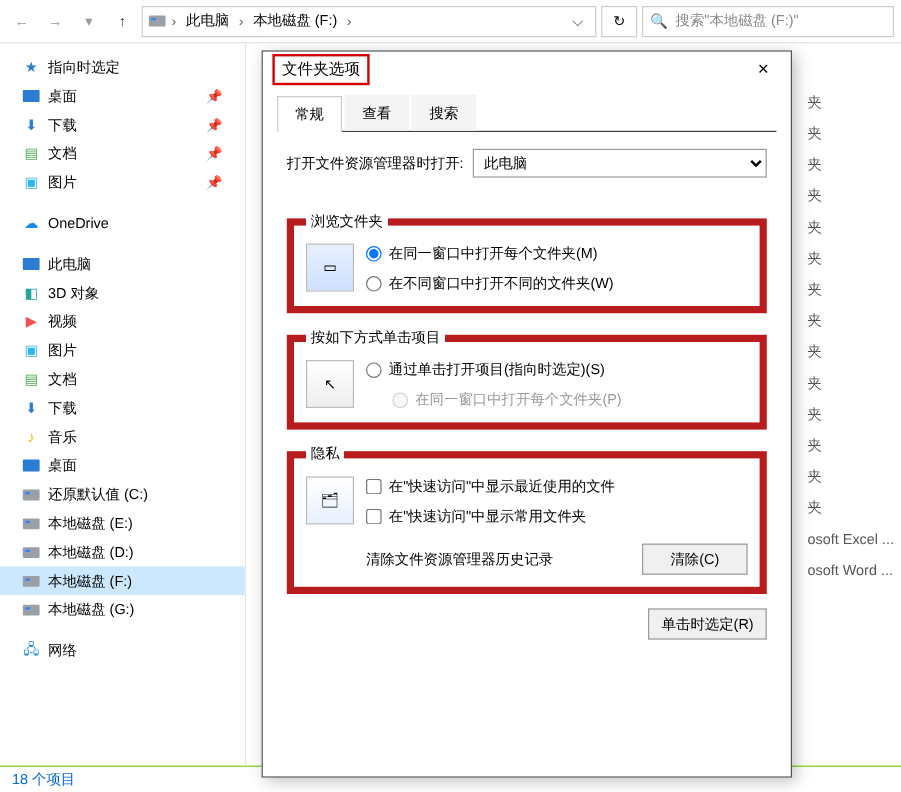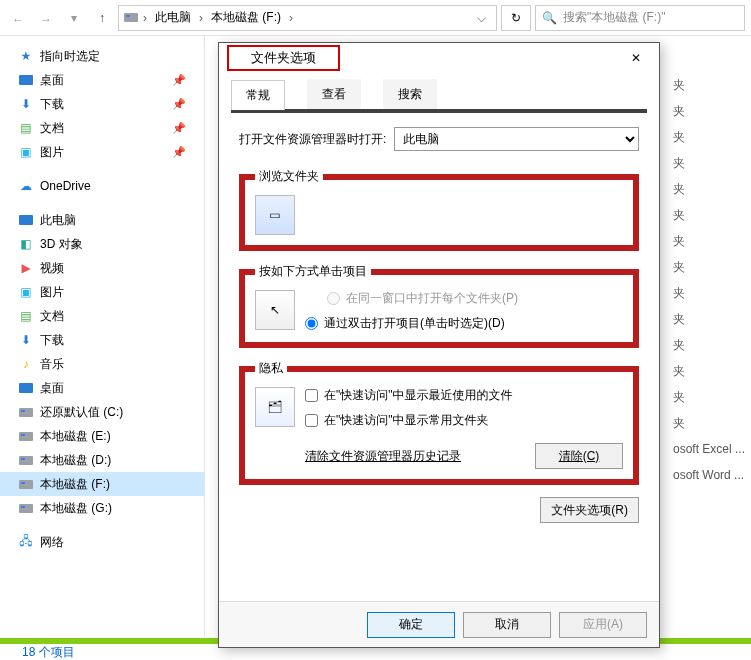--- a/index.html
+++ b/index.html
@@ -19,33 +19,33 @@
 .sidebar { width: 205px; border-right: 1px solid #e5e5e5; padding: 8px 0; overflow: hidden; }
 .tree-item { display: flex; align-items: center; height: 24px; padding-left: 18px; gap: 6px; position: relative; }
 .tree-item.sub { }
 .tree-item.selected { background: #cce8ff; }
 .tree-item .pin { position: absolute; right: 18px; color: #888; font-size: 11px; }
 .tree-spacer { height: 10px; }
 .ico { width: 16px; height: 16px; display: inline-flex; align-items: center; justify-content: center; }
 
 .content { flex: 1; position: relative; padding: 8px 12px; }
 
-.statusbar { height: 22px; border-top: 6px solid #84cc16; display: flex; align-items: center; padding: 0 22px; color: #0066cc; font-size: 11px; }
+.statusbar { height: 22px; border-top: 1px solid #84cc16; display: flex; align-items: center; padding: 0 10px; color: #0066cc; font-size: 11px; }
 
 
 .dialog { position: absolute; left: 218px; top: 42px; width: 442px; height: 606px; background: #fff; border: 1px solid #555; box-shadow: 3px 3px 12px rgba(0,0,0,.25); display: flex; flex-direction: column; }
 .dlg-title { height: 30px; display: flex; align-items: center; padding: 0 8px; }
-.dlg-title-text { border: 2px solid #d40000; padding: 2px 22px; font-size: 13px; }
+.dlg-title-text { border: 2px solid #d40000; padding: 2px 6px; font-size: 13px; }
 .dlg-close { margin-left: auto; width: 30px; height: 24px; display: flex; align-items: center; justify-content: center; font-size: 14px; }
 .dlg-body { flex: 1; padding: 6px 12px 4px 12px; }
-.tabs { display: flex; border-bottom: 4px solid #404040; gap: 20px; }
+.tabs { display: flex; border-bottom: 1px solid #404040; }
 .tab { padding: 6px 14px; border: 1px solid transparent; border-bottom: none; background: #f4f4f4; margin-right: 2px; }
 .tab.active { background: #fff; border-color: #ccc; position: relative; top: 1px; }
 .tab-panel { padding: 14px 8px 8px 8px; }
-.row { display: flex; align-items: center; gap: 8px; margin-bottom: 17px; }
+.row { display: flex; align-items: center; gap: 8px; margin-bottom: 28px; }
 select.combo { flex: 1; height: 24px; border: 1px solid #999; background: #fff; padding: 0 4px; }
 fieldset { border: 6px solid #b91c1c; padding: 10px 10px 10px 10px; margin-bottom: 12px; }
 legend { padding: 0 4px; }
 .fs-body { display: flex; gap: 10px; }
 .fs-icon { width: 40px; height: 40px; border: 1px solid #bbb; background: linear-gradient(#e8f0ff,#cfe0ff); flex-shrink: 0; display:flex; align-items:center; justify-content:center; }
 .fs-opts { flex: 1; display: flex; flex-direction: column; gap: 8px; }
 .opt { display: flex; align-items: center; gap: 6px; }
 .opt.indent { margin-left: 22px; color: #999; }
 .opt input[type=radio], .opt input[type=checkbox] { margin: 0; }
 .btn-row { display: flex; justify-content: flex-end; margin-top: 4px; }
@@ -243,64 +243,69 @@
         <span>打开文件资源管理器时打开:</span>
         <select class="combo">
           <option>此电脑</option>
         </select>
       </div>
 
       <fieldset>
         <legend>浏览文件夹</legend>
         <div class="fs-body">
           <div class="fs-icon">▭</div>
+          <div class="fs-opts">
+            <label class="opt">
+                <input type="radio" name="bw" checked="" style="">
+                <span>在同一窗口中打开每个文件夹(M)</span>
+              </label>
+            <label class="opt">
+                <input type="radio" name="bw" style="">
+                <span>在不同窗口中打开不同的文件夹(W)</span>
+              </label>
+          </div>
         </div>
       </fieldset>
 
       <fieldset>
         <legend>按如下方式单击项目</legend>
         <div class="fs-body">
           <div class="fs-icon" style="background:linear-gradient(#fff,#eee)">↖</div>
           <div class="fs-opts">
+            <label class="opt">
+                <input type="radio" name="ck" style="">
+                <span>通过单击打开项目(指向时选定)(S)</span>
+              </label>
             <label class="opt indent">
                 <input type="radio" name="ul" disabled="" style="">
                 <span>在同一窗口中打开每个文件夹(P)</span>
-              </label>
-            <label class="opt">
-                <input type="radio" name="ck" checked="" style="">
-                <span>通过双击打开项目(单击时选定)(D)</span>
               </label>
           </div>
         </div>
       </fieldset>
 
       <fieldset>
         <legend>隐私</legend>
         <div class="fs-body">
           <div class="fs-icon" style="background:linear-gradient(#fff,#e8f0ff)">🗂</div>
           <div class="fs-opts">
             <label class="opt">
                 <input type="checkbox" style="">
                 <span>在"快速访问"中显示最近使用的文件</span>
               </label>
             <label class="opt">
                 <input type="checkbox" style="">
                 <span>在"快速访问"中显示常用文件夹</span>
               </label>
-            <div class="row" style="margin:6px 0 0 0; justify-content:space-between;text-decoration:underline;">
+            <div class="row" style="margin:6px 0 0 0; justify-content:space-between;">
               <span>清除文件资源管理器历史记录</span>
               <button class="btn">清除(C)</button>
             </div>
           </div>
         </div>
       </fieldset>
 
       <div class="btn-row">
-        <button class="btn">文件夹选项(R)</button>
-      </div>
-    </div>
-  </div>
-  <div class="dlg-footer">
-    <button class="btn primary">确定</button>
-    <button class="btn">取消</button>
-    <button class="btn" disabled="">应用(A)</button>
+        <button class="btn">单击时选定(R)</button>
+      </div>
+    </div>
   </div>
 </div>
 
 </body></html>

